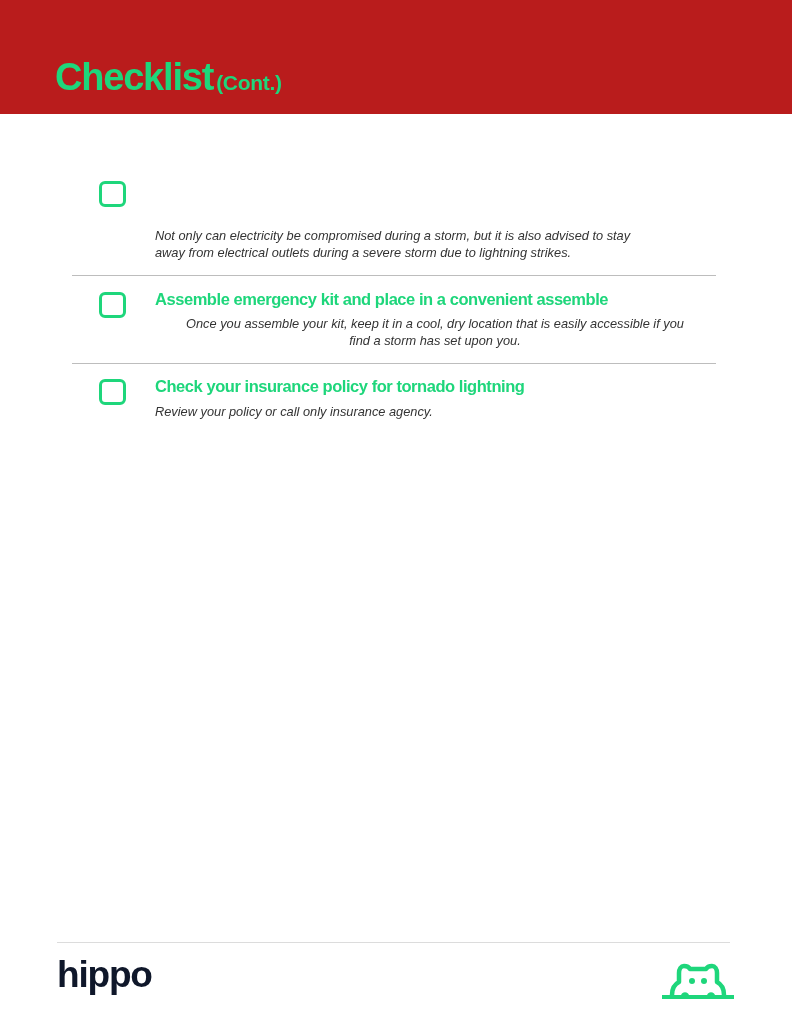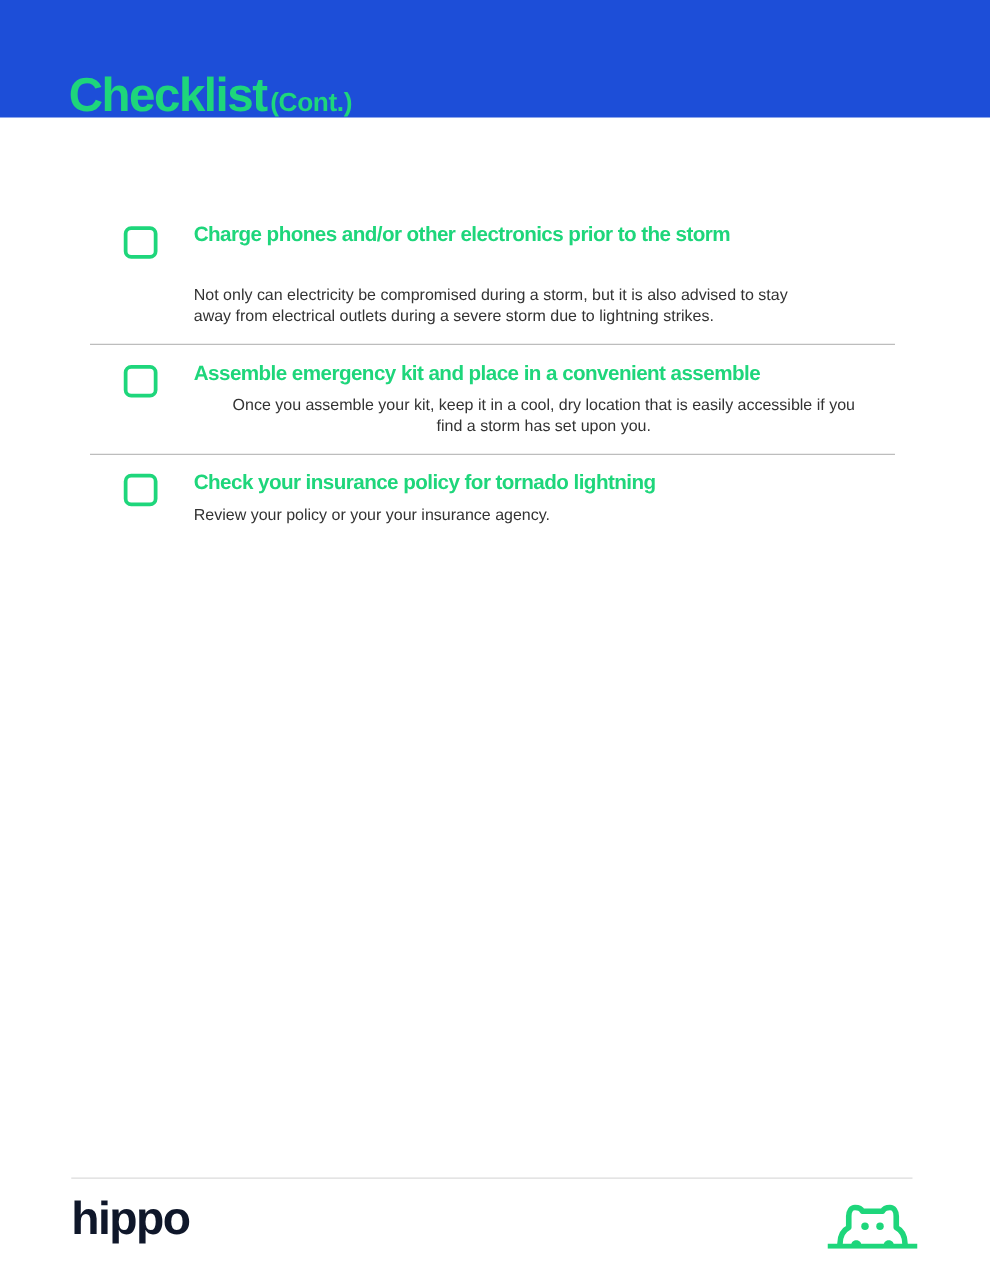--- a/index.html
+++ b/index.html
@@ -11,22 +11,22 @@
       width: 792px;
       height: 1024px;
       position: relative;
       overflow: hidden;
       font-family: "Liberation Sans", "DejaVu Sans", sans-serif;
     }
     .header-band {
       position: absolute;
       left: 0; top: 0;
       width: 792px;
-      height: 94px;
-      background: #1d4ed8;
+      height: 114px;
+      background: #b91c1c;
       text-decoration: underline;
     }
     .page-title {
       position: absolute;
       left: 55px;
       top: 58px;
       margin: 0;
       white-space: nowrap;
       color: #1ed67b;
       font-weight: bold;
@@ -71,20 +71,21 @@
     }
     .item-desc {
       position: absolute;
       left: 83px;
       margin: 0;
       color: #333333;
       font-size: 12.8px;
       line-height: 17px;
       width: 560px;
       white-space: pre-line;
+      font-style: italic;
     }
     .divider {
       position: absolute;
       left: 72px;
       width: 644px;
       height: 1px;
       background: #bdbdbd;
     }
 
     .footer-divider {
@@ -116,41 +117,41 @@
 </head>
 <body>
 
 <div class="header-band">
   <h1 class="page-title"><span class="main">Checklist</span><span class="sub">(Cont.)</span></h1>
 </div>
 
 <div class="item" style="top:0;">
   <div class="checkbox" style="top:181px;" role="checkbox" aria-checked="false"></div>
   <p class="item-title" style="top:178px;">
-    <span>Charge phones and/or other electronics prior to the storm</span><br>
+    <br>
   </p>
   <p class="item-desc" style="top:227px;">Not only can electricity be compromised during a storm, but it is also advised to stay
 away from electrical outlets during a severe storm due to lightning strikes.</p>
 </div>
 
 <div class="divider" style="top:275px;"></div>
 
 <div class="item" style="top:0;">
   <div class="checkbox" style="top:292px;" role="checkbox" aria-checked="false"></div>
   <p class="item-title" style="top:289px;">Assemble emergency kit and place in a convenient assemble</p>
   <p class="item-desc" style="top:315px;text-align:center;"> Once you assemble your kit, keep it in a cool, dry location that is easily accessible if you
 find a storm has set upon you.</p>
 </div>
 
 <div class="divider" style="top:363px;"></div>
 
 <div class="item" style="top:0;">
   <div class="checkbox" style="top:379px;" role="checkbox" aria-checked="false"></div>
   <p class="item-title" style="top:376px;">Check your insurance policy for tornado lightning</p>
-  <p class="item-desc" style="top:403px;">Review your policy or your your insurance agency.</p>
+  <p class="item-desc" style="top:403px;">Review your policy or call only insurance agency.</p>
 </div>
 
 <div class="footer-divider"></div>
 <div class="footer-logo">hippo</div>
 <svg class="footer-mascot" viewBox="0 0 72 38" xmlns="http://www.w3.org/2000/svg">
   <g fill="none" stroke="#1ed67b" stroke-width="4.5" stroke-linejoin="round" stroke-linecap="round">
 
     <path d="M10 34 C10 27 13 23 17 21 L17 12 C17 8 19 5 22 5 C25 5 27 6 28 8 L44 8 C45 6 47 5 50 5 C53 5 55 8 55 12 L55 21 C59 23 62 27 62 34"></path>
   </g>
 

